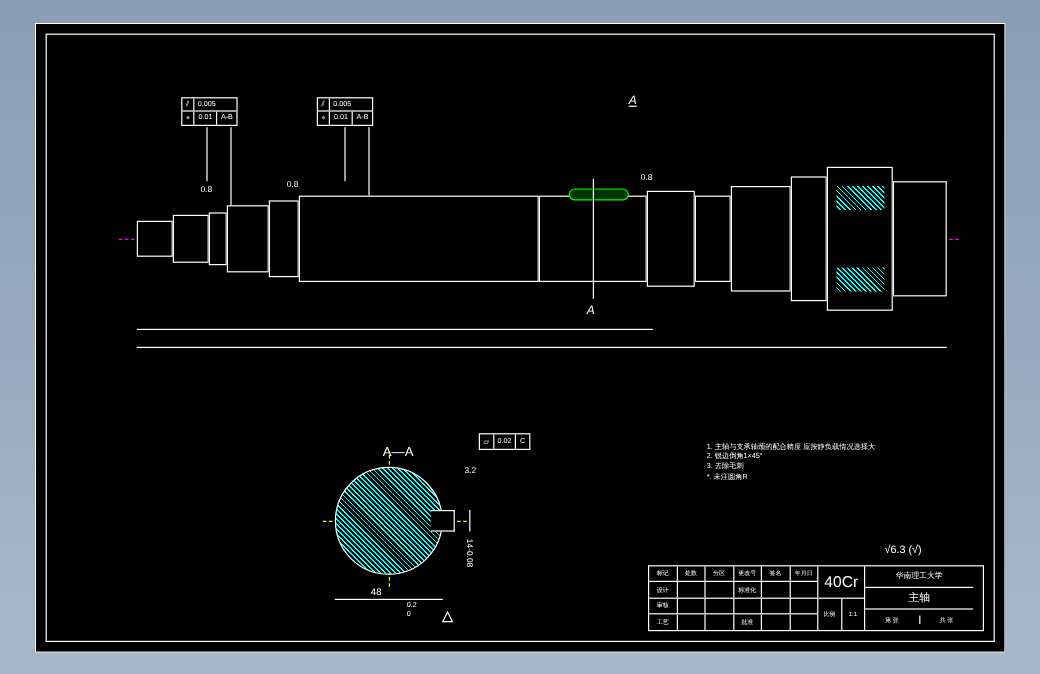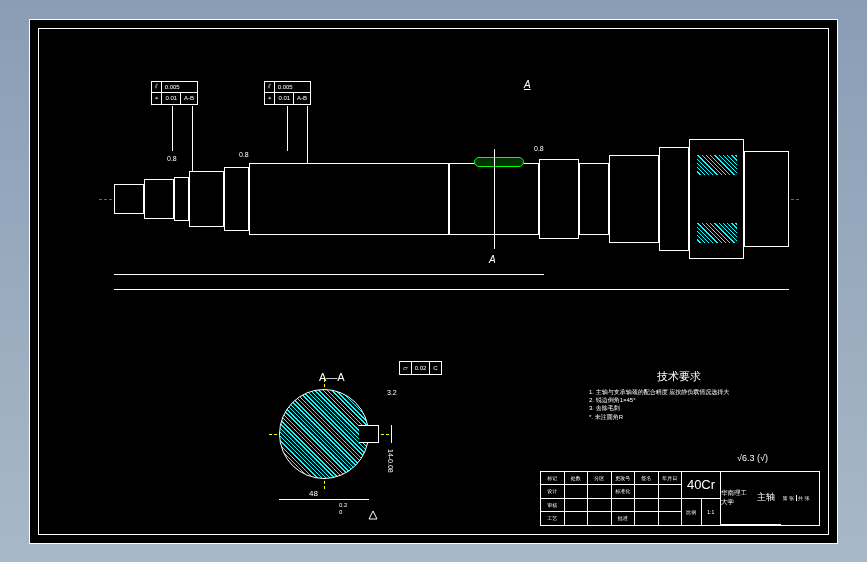--- a/index.html
+++ b/index.html
@@ -209,21 +209,21 @@
   display: flex;
   align-items: center;
   justify-content: center;
   color: #fff;
   font-size: 13px;
   border-bottom: 1px solid #fff;
 }
 .tb-right {
   width: 90px;
   display: flex;
-  flex-direction: row;
+  flex-direction: column;
 }
 .tb-right-row {
   flex: 1;
   border-bottom: 1px solid #fff;
   color: #fff;
   font-size: 6.5px;
   display: flex;
   align-items: center;
   justify-content: center;
 }
@@ -339,21 +339,20 @@
         <div class="dim-text" style="top:30px; left:128px; font-size:7px;">3.2</div>
 
         <div style="position:absolute; top:148px; left:108px;">
           <svg width="12" height="12">
               <polygon points="6,2 2,10 10,10" fill="none" stroke="#fff" stroke-width="1"></polygon>
             </svg>
         </div>
       </div>
 
       <div class="tech-req">
-        <div class="tech-title">技术要求</div>
         <div class="tech-list">
           <div>1. 主轴与支承轴颈的配合精度  应按静负载情况选择大</div>
           <div>2. 锐边倒角1×45°</div>
           <div>3. 去除毛刺</div>
           <div>*. 未注圆角R</div>
         </div>
       </div>
 
       <div class="surface-mark">√6.3   (√)</div>
 

